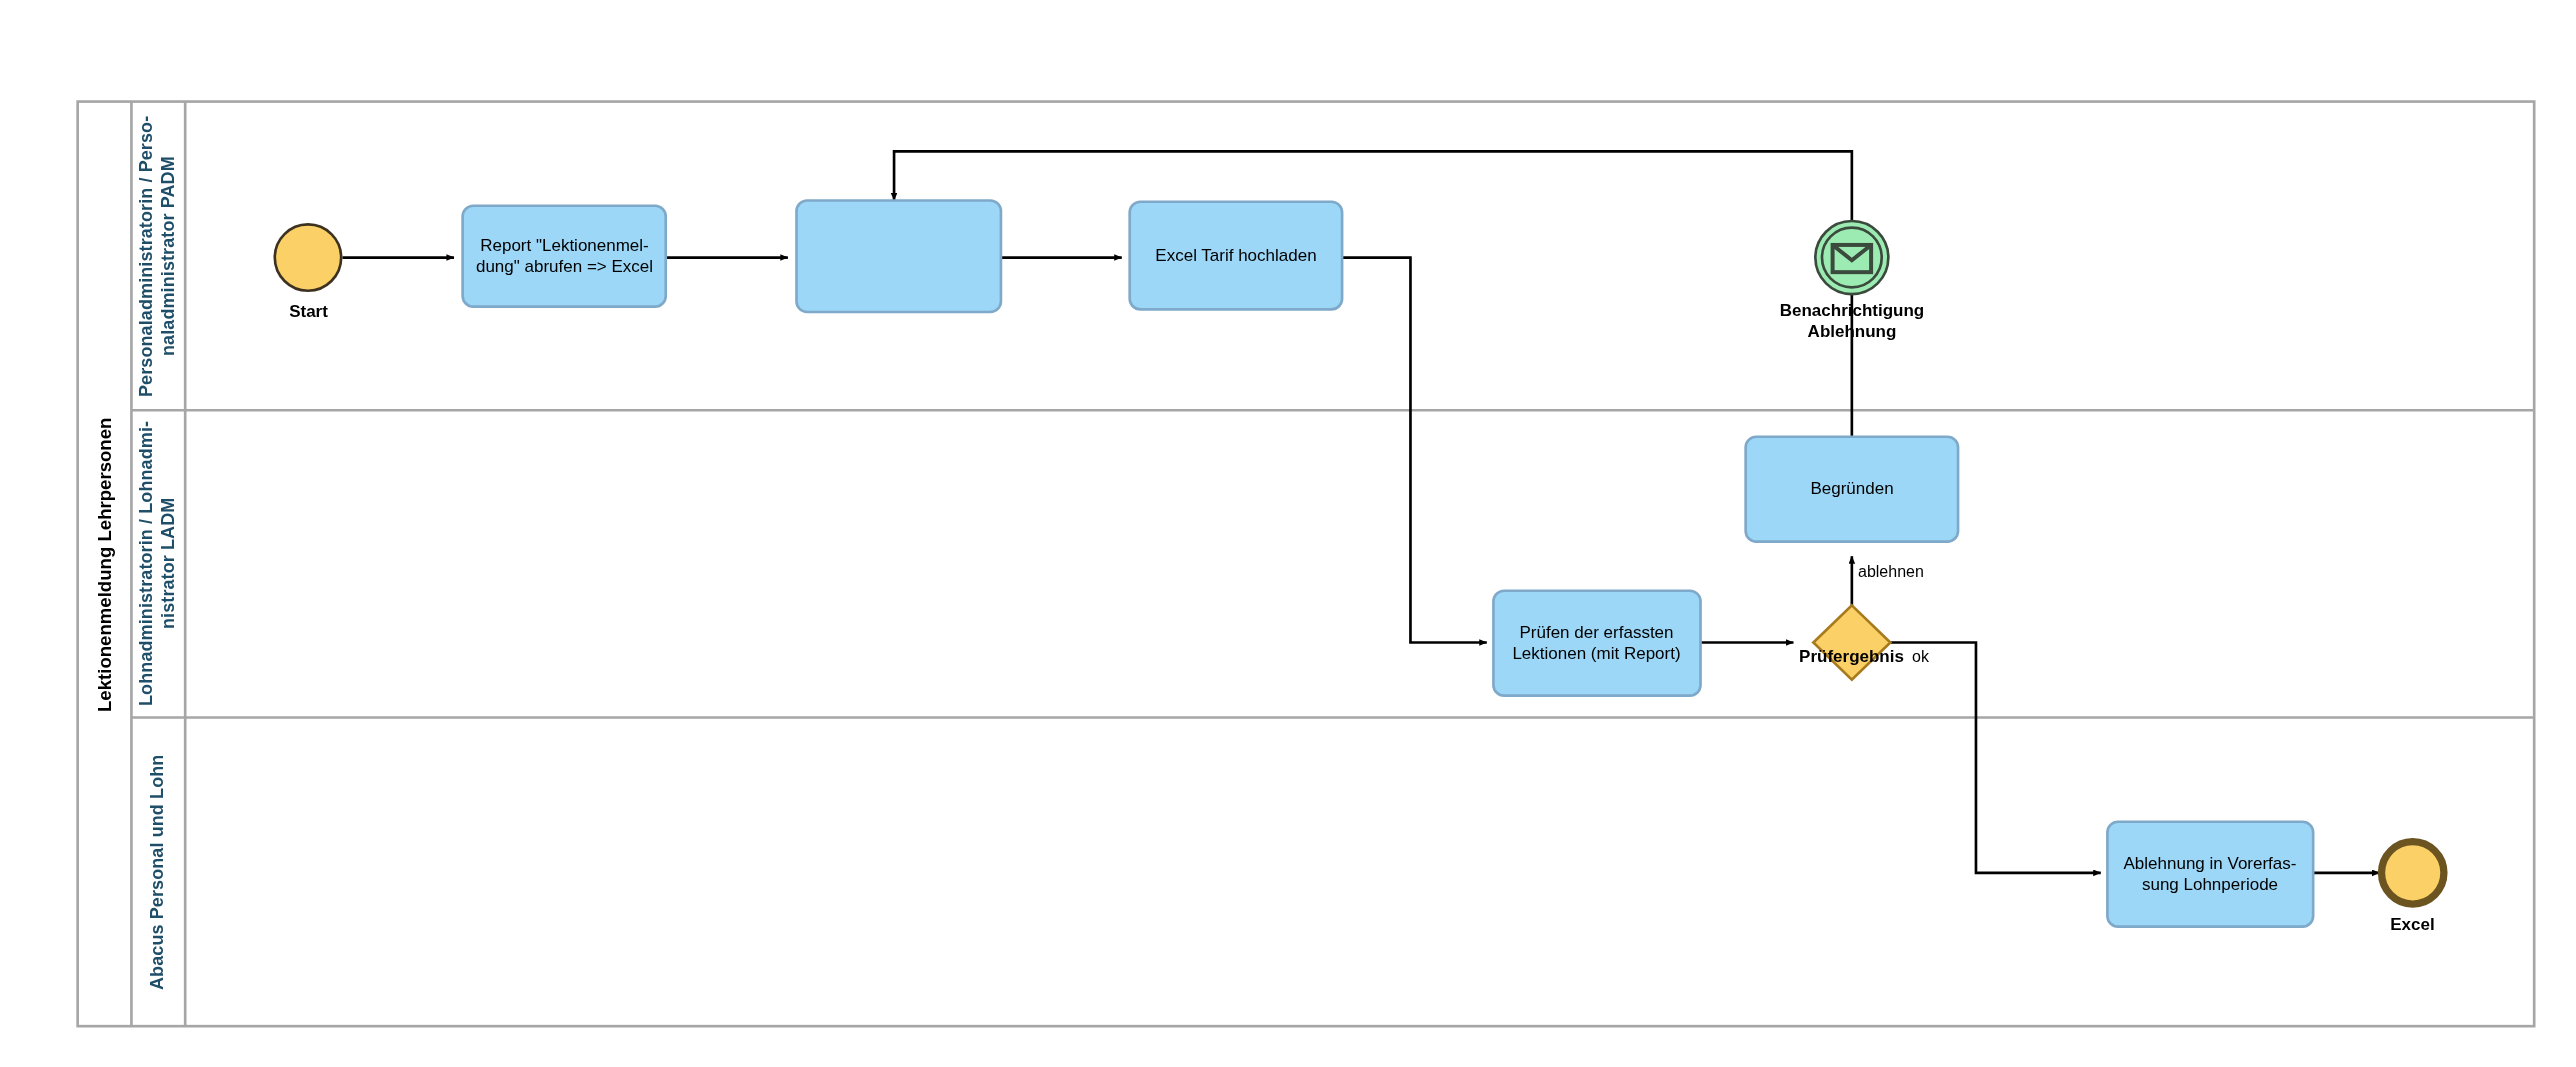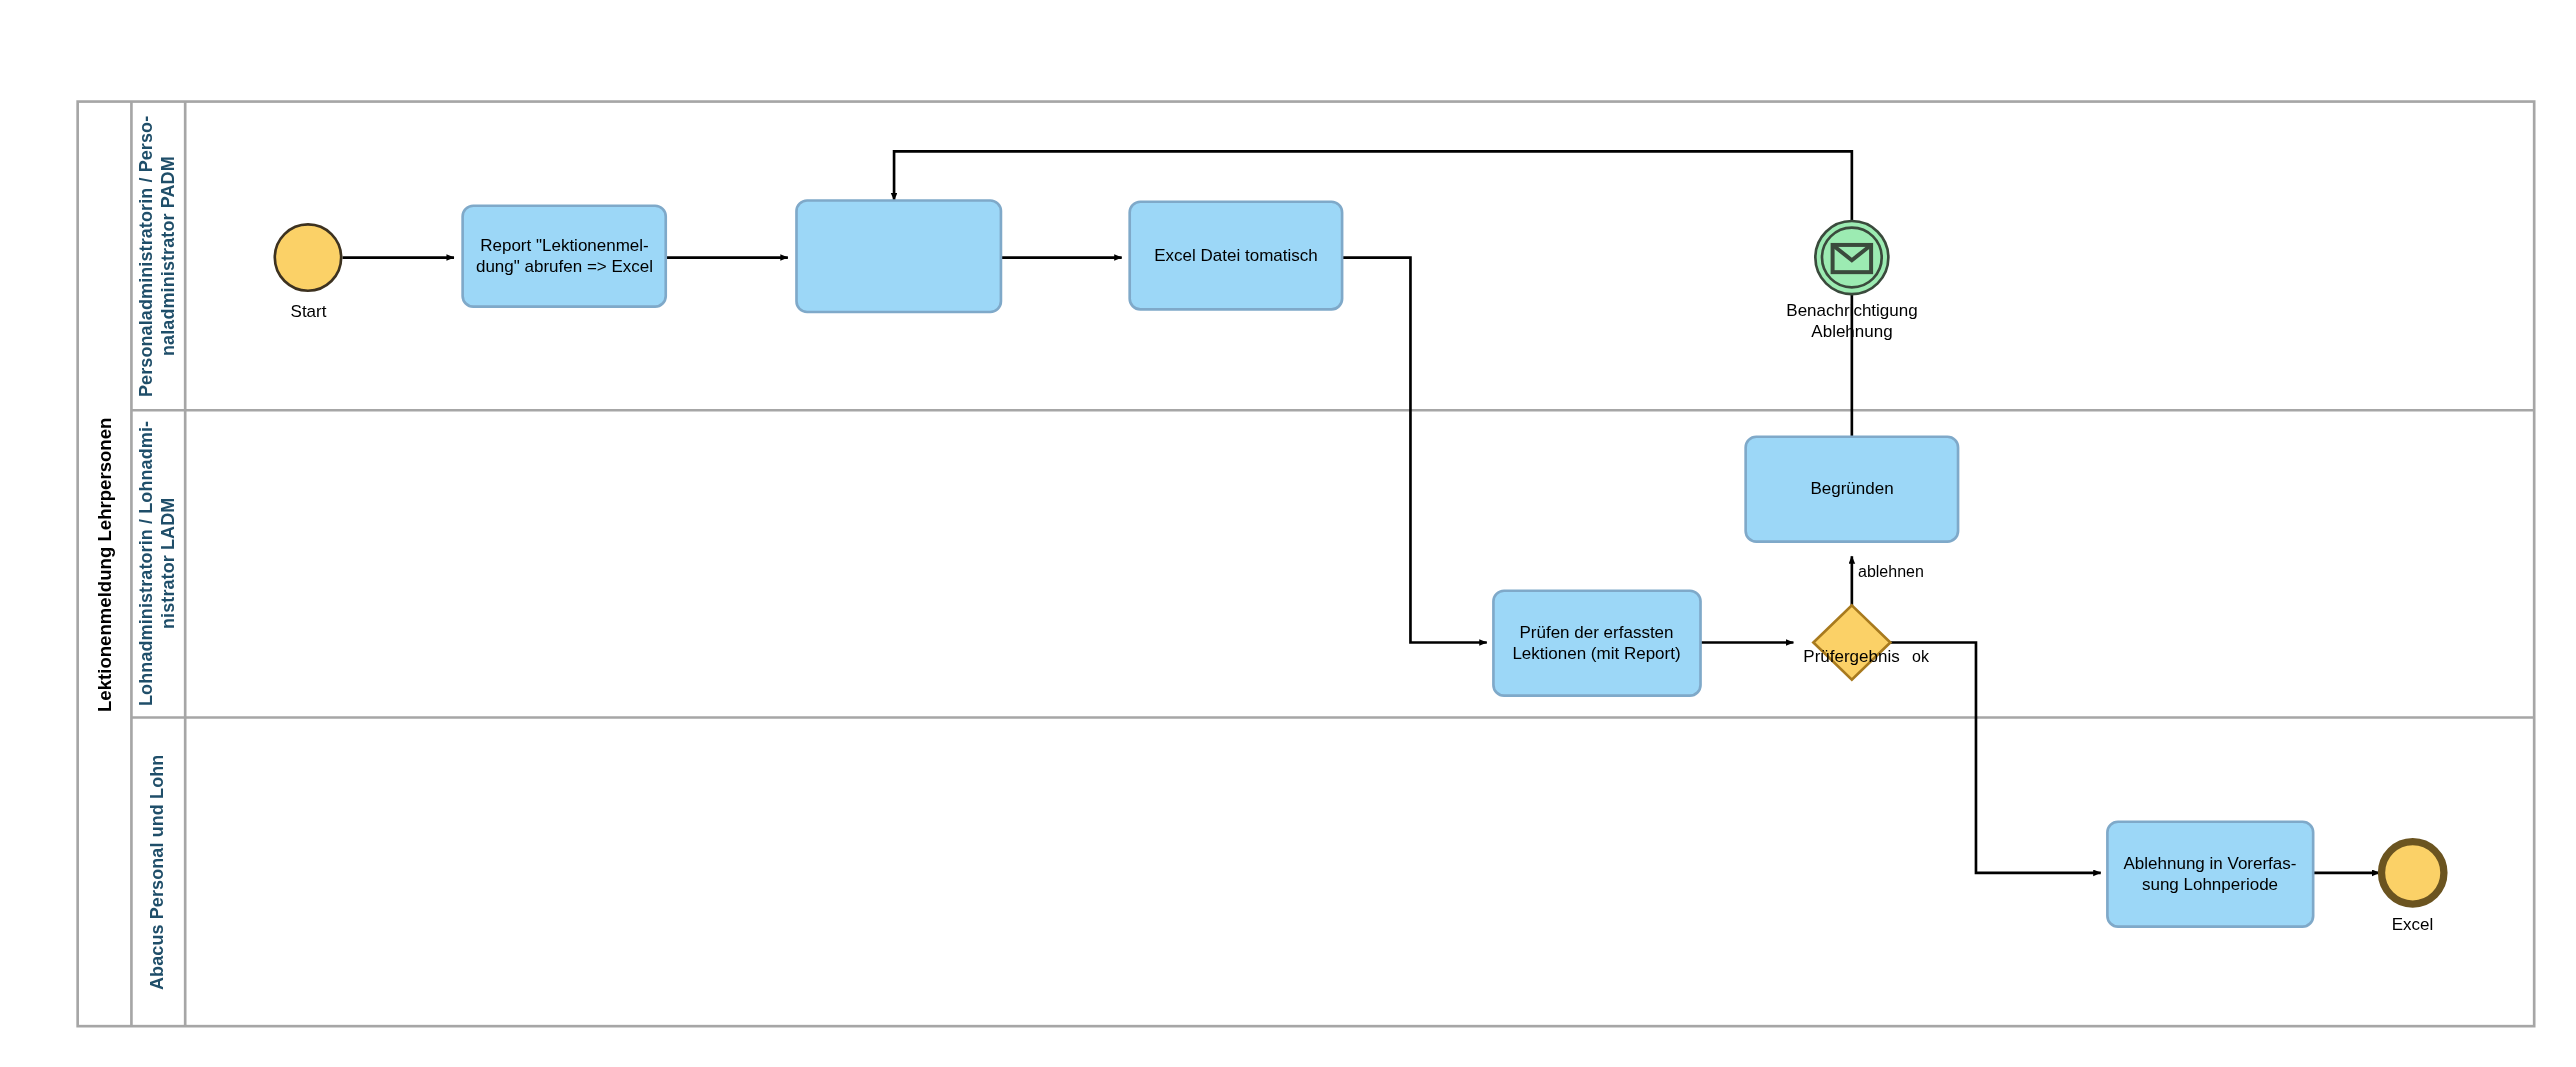--- a/index.html
+++ b/index.html
@@ -5,21 +5,21 @@
   html,body{margin:0;padding:0;background:#ffffff;}
   body{font-family:"Liberation Sans",sans-serif;}
   #stage{position:relative;width:2576px;height:1068px;background:#ffffff;overflow:hidden;}
   #canvas{position:absolute;left:0;top:0;width:2576px;height:1068px;}
   .nodeLabel{
     position:absolute;display:flex;align-items:center;justify-content:center;
     text-align:center;color:#000000;line-height:1.22;
     font-family:"Liberation Sans",sans-serif;pointer-events:none;
   }
   .taskLabel{font-size:17px;}
-  .eventLabel{font-size:17px;}
+  .eventLabel{font-size:17px;font-weight:bold;}
   .edgeLabel{font-size:16px;}
   .laneLabel{
     position:absolute;color:#1F4E69;font-weight:bold;font-size:18px;
     writing-mode:vertical-rl;transform:rotate(180deg);
     display:flex;align-items:center;justify-content:center;text-align:center;
     line-height:1.2;letter-spacing:0.1px;
   }
   .poolLabel{
     position:absolute;color:#000000;font-weight:bold;font-size:18.6px;
     writing-mode:vertical-rl;transform:rotate(180deg);
@@ -100,21 +100,21 @@
   <div class="poolLabel" style="left:78px;top:102px;width:54px;height:925px;">Lektionenmeldung Lehrpersonen</div>
 
   <div class="laneLabel" style="left:131px;top:102px;width:54px;height:309px;white-space:pre-line;">Personaladministratorin / Perso-
 naladministrator PADM</div>
   <div class="laneLabel" style="left:131px;top:410px;width:54px;height:307px;white-space:pre-line;">Lohnadministratorin / Lohnadmi-
 nistrator LADM</div>
   <div class="laneLabel" style="left:131px;top:718px;width:54px;height:309px;white-space:pre-line;">Abacus Personal und Lohn</div>
 
   <div class="nodeLabel taskLabel" style="left:463px;top:206px;width:203px;height:101px;white-space:pre-line;">Report "Lektionenmel-
 dung" abrufen =&gt; Excel</div>
-  <div class="nodeLabel taskLabel" style="left:1130px;top:202px;width:212px;height:108px;white-space:pre-line;">Excel Datei tomatisch</div>
+  <div class="nodeLabel taskLabel" style="left:1130px;top:202px;width:212px;height:108px;white-space:pre-line;">Excel Tarif hochladen</div>
   <div class="nodeLabel taskLabel" style="left:1746px;top:437px;width:212px;height:105px;white-space:pre-line;">Begründen</div>
   <div class="nodeLabel taskLabel" style="left:1493px;top:591px;width:207px;height:105px;white-space:pre-line;">Prüfen der erfassten
 Lektionen (mit Report)</div>
   <div class="nodeLabel taskLabel" style="left:2107px;top:822px;width:206px;height:105px;white-space:pre-line;">Ablehnung in Vorerfas-
 sung Lohnperiode</div>
 
   <div class="nodeLabel eventLabel" style="left:242px;top:300px;width:133px;height:24px;">Start</div>
   <div class="nodeLabel eventLabel" style="left:1739px;top:299px;width:226px;height:46px;white-space:pre-line;">Benachrichtigung
 Ablehnung</div>
   <div class="nodeLabel eventLabel" style="left:2346px;top:913px;width:133px;height:24px;">Excel</div>

